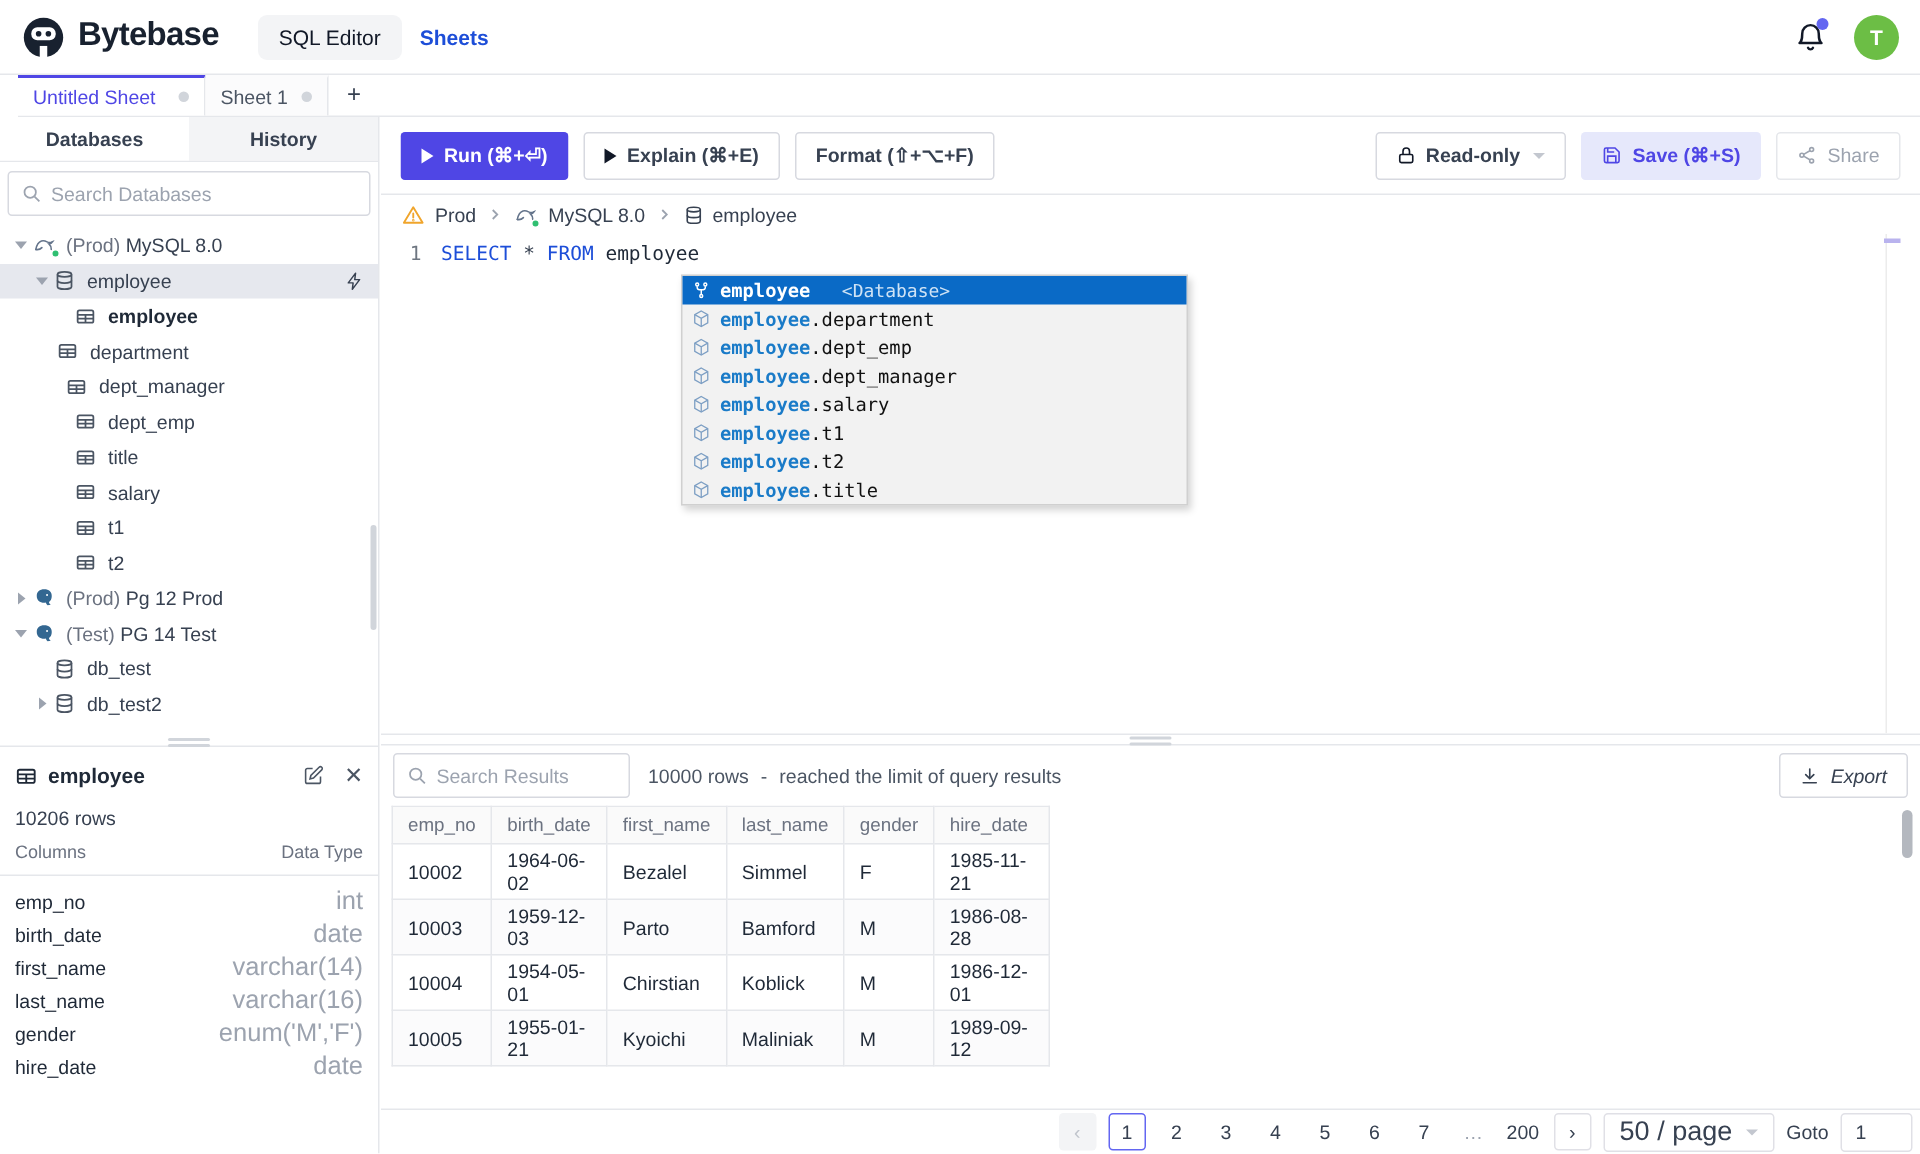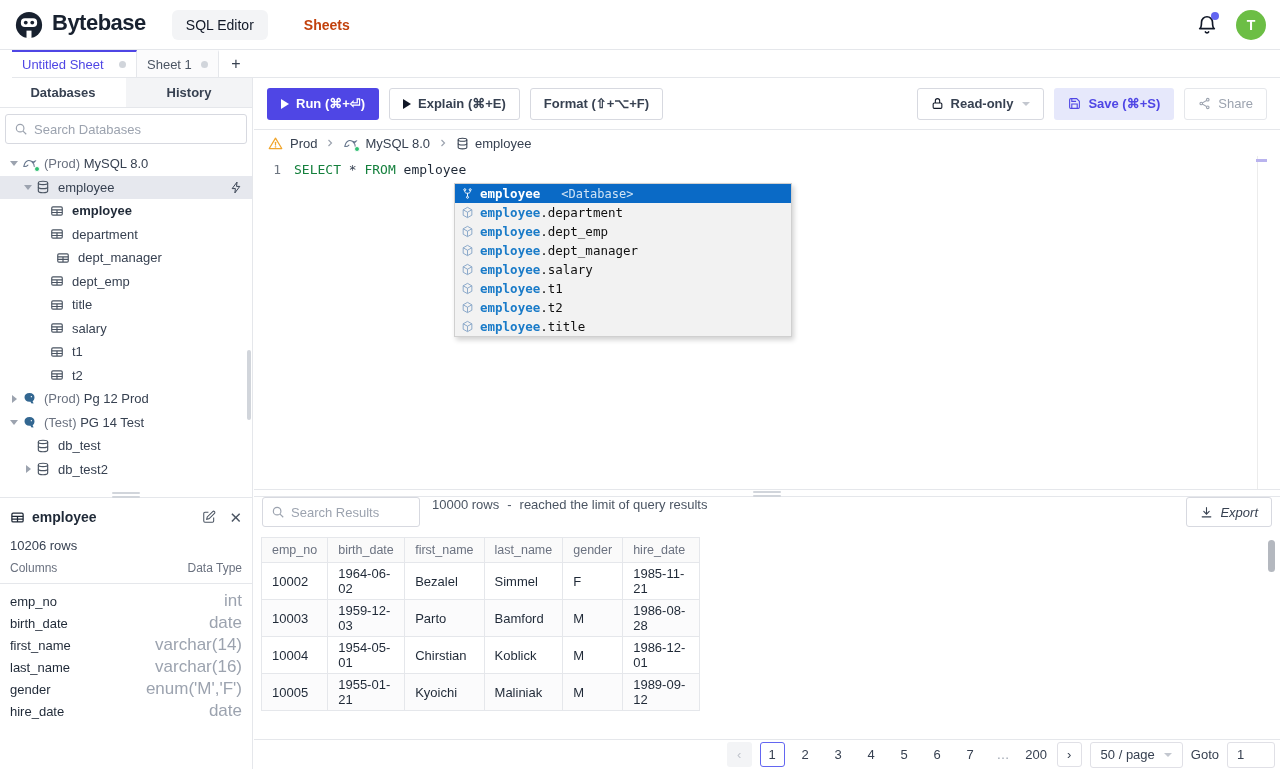--- a/index.html
+++ b/index.html
@@ -6,21 +6,21 @@
   html,body { width:1280px; height:769px; overflow:hidden; }
   body { font-family:"Liberation Sans", sans-serif; background:#fff; color:#1f2937; }
   .app { position:relative; width:1280px; height:769px; background:#fff; }
 
   
   .hdr { position:absolute; top:0; left:0; width:1280px; height:50px;
          display:flex; align-items:center; padding:0 14px; border-bottom:1px solid #e5e7eb; background:#fff; }
   .brand { display:flex; gap:8px; margin-right:26px; }
   .brand-name { font-size:22px; font-weight:800; color:#18212f; letter-spacing:-0.5px; }
   .nav-pill { font-size:14px; font-weight:400; color:#111827; background:#f3f4f6; border-radius:6px; padding:7px 14px; cursor:pointer; }
-  .nav-link { font-size:14px; font-weight:600; color:#c2410c; margin-left:36px; cursor:pointer; }
+  .nav-link { font-size:14px; font-weight:600; color:#1d4ed8; margin-left:12px; cursor:pointer; }
   .hdr-right { margin-left:auto; display:flex; align-items:center; gap:18px; }
   .bell-wrap { position:relative; width:22px; height:22px; }
   .bell-dot { position:absolute; top:-2px; right:-1px; width:8px; height:8px; border-radius:50%; background:#6366f1; }
   .avatar { width:30px; height:30px; border-radius:50%; background:#6cbe45; color:#fff; font-size:14px; font-weight:600;
             display:flex; align-items:center; justify-content:center; }
 
   
   .tabbar { position:absolute; top:50px; left:12px; width:1280px; height:28px; display:flex; align-items:stretch;
             background:#fff; border-bottom:1px solid #e5e7eb; }
   .sheet-tab { display:flex; align-items:center; gap:8px; padding:0 10px; font-size:13px; color:#4b5563;
@@ -87,21 +87,21 @@
   .chev-dn { width:0; height:0; border-left:4px solid transparent; border-right:4px solid transparent; border-top:4px solid #c3c7cf; margin-left:2px; }
   .play { width:0; height:0; border-top:5px solid transparent; border-bottom:5px solid transparent; border-left:8px solid currentColor; }
 
   .crumb { flex:none; height:26px; display:flex; align-items:center; gap:7px; padding:0 14px; font-size:13px; color:#374151; }
   .crumb .sep { display:flex; color:#9ca3af; }
   .crumb-item { display:flex; align-items:center; gap:6px; cursor:pointer; }
 
   .editor { flex:1; position:relative; font-family:"DejaVu Sans Mono", monospace; font-size:13px; overflow:hidden; }
   .code-line { position:absolute; top:4px; left:0; right:0; height:19px; display:flex; align-items:center; }
   .gutter { width:40px; text-align:right; padding-right:13px; color:#6e7681; flex:none; }
-  .tok-kw { color:#15803d; }
+  .tok-kw { color:#1d4ed8; }
   .tok-op { color:#374151; }
   .tok-id { color:#1f2937; }
   .tok { white-space:pre; }
   .ruler { position:absolute; top:0; bottom:0; right:22px; border-left:1px solid #ececec; }
   .cursor-mark { position:absolute; top:3px; right:13px; width:11px; height:3px; background:#b9b3ee; }
 
   .suggest { position:absolute; left:200px; top:27px; width:338px; background:#f2f2f2; border:1px solid #d0d0d0;
              box-shadow:2px 3px 5px rgba(0,0,0,.18); }
   .sg-row { height:19px; display:flex; align-items:center; padding:0 4px; gap:5px; font-size:12.5px; cursor:pointer; white-space:nowrap; }
   .sg-row .sg-ico { width:16px; flex:none; display:flex; justify-content:center; }
@@ -109,38 +109,38 @@
   .sg-rest { color:#111; }
   .sg-row.selected { background:#0a6ac6; }
   .sg-row.selected .sg-label { color:#fff; font-weight:700; }
   .sg-detail { color:#cfe3f5; font-size:12px; margin-left:16px; }
 
   .split { flex:none; height:8px; border-top:1px solid #e5e7eb; border-bottom:1px solid #e5e7eb; position:relative; background:#fff; }
   .split .handle { top:1px; }
 
   
   .results { flex:none; height:272px; display:flex; flex-direction:column; position:relative; }
-  .res-hd { flex:none; height:40px; display:flex; align-items:flex-start; padding:0 8px; gap:12px; }
+  .res-hd { flex:none; height:40px; display:flex; align-items:center; padding:0 8px; gap:12px; }
   .res-search { width:158px; flex:none; }
   .res-count { font-size:13px; color:#4b5563; display:flex; gap:8px; align-items:center; }
   .btn-export { margin-left:auto; height:30px; font-weight:500;font-style:italic; }
   .res-table-wrap { flex:1; overflow:hidden; padding-left:7px; position:relative; }
   table.grid { border-collapse:collapse; table-layout:fixed; }
   table.grid th { background:#fafafa; color:#6b7280; font-weight:500; font-size:12.5px; text-align:left; padding:5px 10px; border:1px solid #e5e7eb; }
   table.grid td { font-size:13px; color:#1f2937; padding:3px 10px; height:17px; border:1px solid #e5e7eb; }
   table.grid tr:nth-child(even) td { background:#fbfbfc; }
   .res-scroll { position:absolute; right:5px; top:3px; width:7px; height:32px; background:#b4b8bf; border-radius:4px; }
 
   .pager { flex:none; height:30px; border-top:1px solid #e5e7eb; display:flex; align-items:center; justify-content:flex-end; gap:8px; padding:0 5px; }
   .pg-btn { min-width:25px; height:25px; display:flex; align-items:center; justify-content:center; font-size:13px; color:#374151; border-radius:3px; cursor:pointer; }
   .pg-prev { background:#f3f4f6; color:#c0c4cc; }
   .pg-next { border:1px solid #e0e0e6; background:#fff; }
   .pg-num.active { border:1px solid #6366f1; background:#fff; }
   .pg-ellipsis { color:#9ca3af; }
-  .pg-size { height:26px; border:1px solid #e0e0e6; border-radius:3px; display:flex; align-items:center; gap:7px; padding:0 10px; font-size:13px; color:#374151; cursor:pointer; }
+  .pg-size { height:26px; border:1px solid #e0e0e6; border-radius:3px; display:flex; align-items:center; gap:7px; padding:0 10px; font-size:18px; color:#374151; cursor:pointer; }
   .pg-goto-label { font-size:13px; color:#374151; }
   .pg-goto { width:48px; height:26px; border:1px solid #e0e0e6; border-radius:3px; font-size:13px; color:#374151; padding:0 9px;
              font-family:"Liberation Sans",sans-serif; outline:none; }
   svg { display:block; }
 </style>
 </head>
 <body>
 
 <div class="app">
 
@@ -234,31 +234,31 @@
         <div class="tree-row" style="padding-left: 34px;">
           <span class="caret-slot"></span>
           <span class="t-icon">
             <svg width="14" height="14" viewBox="0 0 24 24" fill="none" stroke="#4b5563" stroke-width="2">
               <rect x="3" y="5" width="18" height="14" rx="2"></rect>
               <path d="M3 10h18M3 14.5h18M12 10v9"></path>
             </svg>
           </span>
           <span class="t-label t-bold">employee</span>
         </div>
-        <div class="tree-row" style="padding-left: 34px; text-align: right;">
+        <div class="tree-row" style="padding-left: 22px; text-align: right;">
           <span class="caret-slot"></span>
           <span class="t-icon">
             <svg width="14" height="14" viewBox="0 0 24 24" fill="none" stroke="#4b5563" stroke-width="2">
               <rect x="3" y="5" width="18" height="14" rx="2"></rect>
               <path d="M3 10h18M3 14.5h18M12 10v9"></path>
             </svg>
           </span>
           <span class="t-label">department</span>
         </div>
-        <div class="tree-row" style="padding-left: 40px;">
+        <div class="tree-row" style="padding-left: 28px;">
           <span class="caret-slot"></span>
           <span class="t-icon">
             <svg width="14" height="14" viewBox="0 0 24 24" fill="none" stroke="#4b5563" stroke-width="2">
               <rect x="3" y="5" width="18" height="14" rx="2"></rect>
               <path d="M3 10h18M3 14.5h18M12 10v9"></path>
             </svg>
           </span>
           <span class="t-label">dept_manager</span>
         </div>
         <div class="tree-row" style="padding-left: 34px;">

